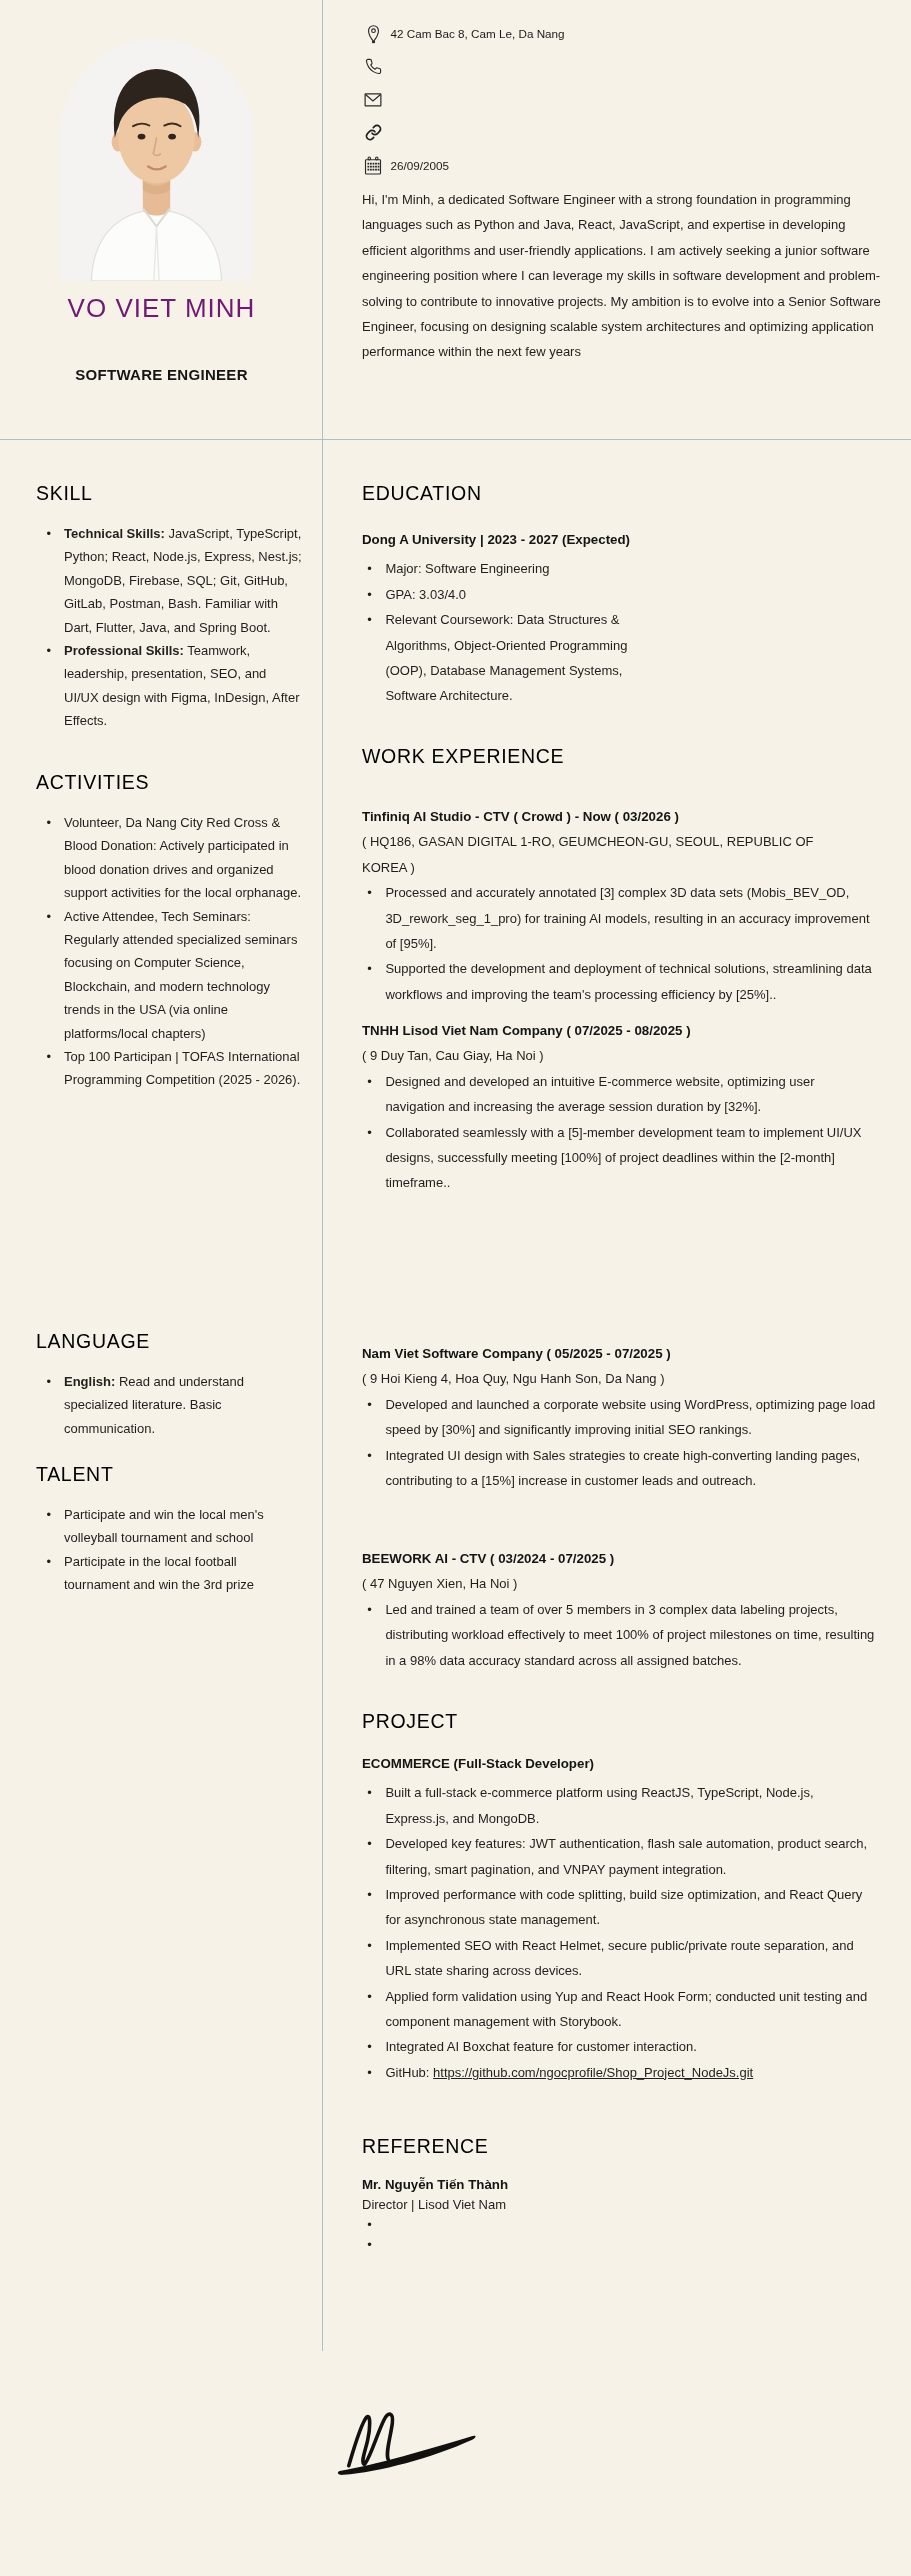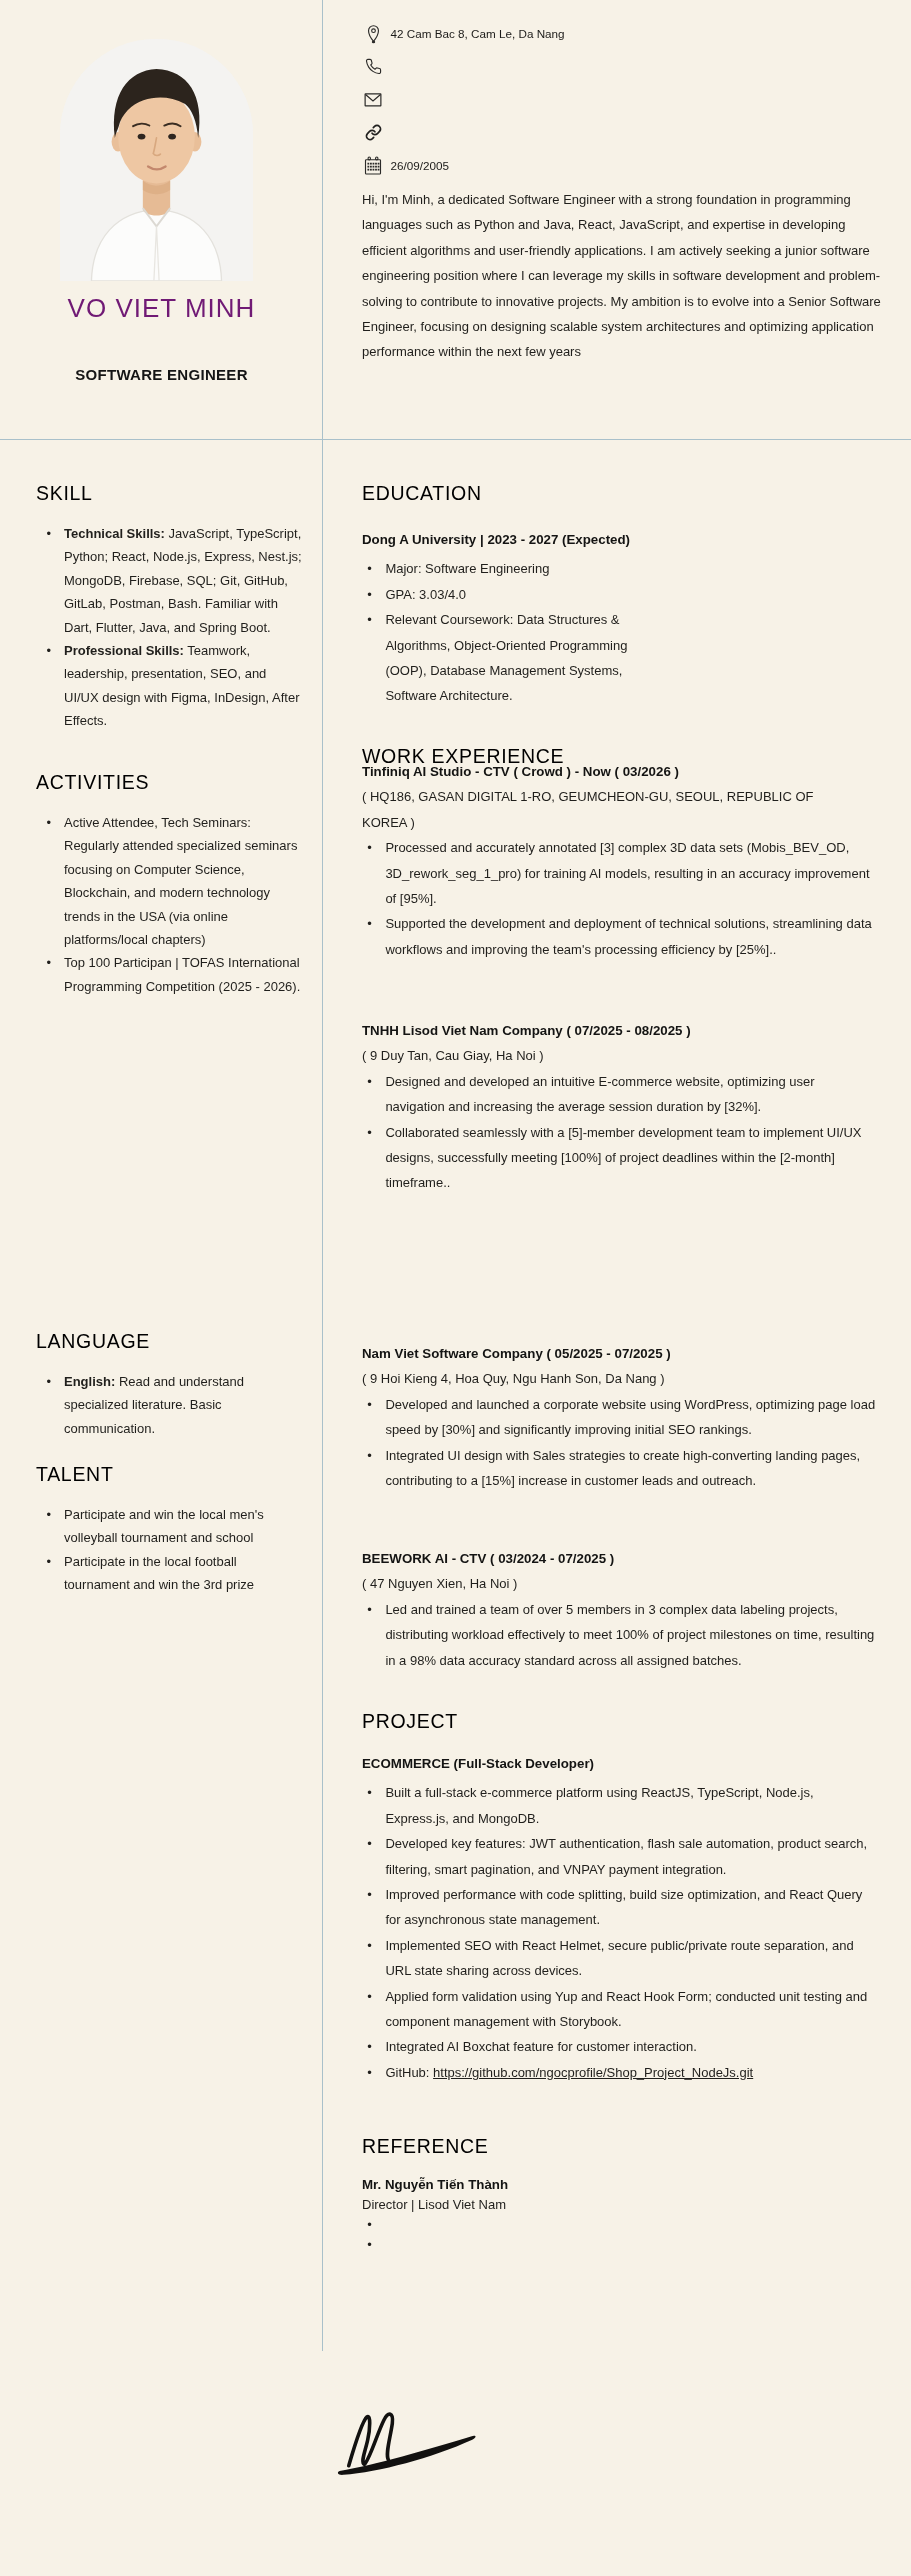--- a/index.html
+++ b/index.html
@@ -46,21 +46,21 @@
   .summary {
     position:absolute; left:362px; top:187px; width:519px; margin:0;
     font-size:13px; line-height:25.4px; color:#201f1c;
   }
   .main-sec { position:absolute; left:362px; width:525px; }
   .sec-education { top:482px; }
   .work-heading  { top:745px; }
   .project-sec   { top:1710px; }
   .reference-sec { top:2135px; }
   .job { position:absolute; left:362px; width:525px; }
-  .job-1 { top:759px; } .job-2 { top:1018px; } .job-3 { top:1341px; } .job-4 { top:1546px; }
+  .job-1 { top:804px; } .job-2 { top:1018px; } .job-3 { top:1341px; } .job-4 { top:1546px; }
   .degree, .job-title, .proj-name, .ref-name { font-weight:700; font-size:13.3px; line-height:25.4px; color:#141413; }
   .degree { margin:22px 0 3.9px 0; }
   .loc { font-size:13px; line-height:25.4px; }
   .loc-narrow { width:456px; }
   ul.r-list { list-style:none; margin:0; padding:0; font-size:13px; line-height:25.4px; }
   ul.r-list li { position:relative; padding-left:23.4px; }
   ul.r-list li::before { content:"\2022"; position:absolute; left:5.2px; top:0; }
   ul.edu-list { width:306px; margin-top:1.3px; }
   ul.job-list { width:514px; }
   .proj-name { margin:18px 0 3.9px 0; }
@@ -112,20 +112,21 @@
     <h2 class="sec-h">SKILL</h2>
     <ul class="l-list">
       <li><b class="lbl">Technical Skills:</b><span> JavaScript, TypeScript, Python; React, Node.js, Express, Nest.js; MongoDB, Firebase, SQL; Git, GitHub, GitLab, Postman, Bash. Familiar with Dart, Flutter, Java, and Spring Boot.</span></li>
       <li><b class="lbl">Professional Skills:</b><span> Teamwork, leadership, presentation, SEO, and UI/UX design with Figma, InDesign, After Effects.</span></li>
     </ul>
   </section>
 
   <section class="sec sec-activities">
     <h2 class="sec-h">ACTIVITIES</h2>
     <ul class="l-list">
+      <li>Volunteer, Da Nang City Red Cross &amp; Blood Donation: Actively participated in blood donation drives and organized support activities for the local orphanage.</li>
       <li>Active Attendee, Tech Seminars: Regularly attended specialized seminars focusing on Computer Science, Blockchain, and modern technology trends in the USA (via online platforms/local chapters)</li>
       <li>Top 100 Participan | TOFAS International Programming Competition (2025 - 2026).</li>
     </ul>
   </section>
 
   <section class="sec sec-language">
     <h2 class="sec-h">LANGUAGE</h2>
     <ul class="l-list">
       <li><b class="lbl">English:</b><span> Read and understand specialized literature. Basic communication.</span></li>
     </ul>

